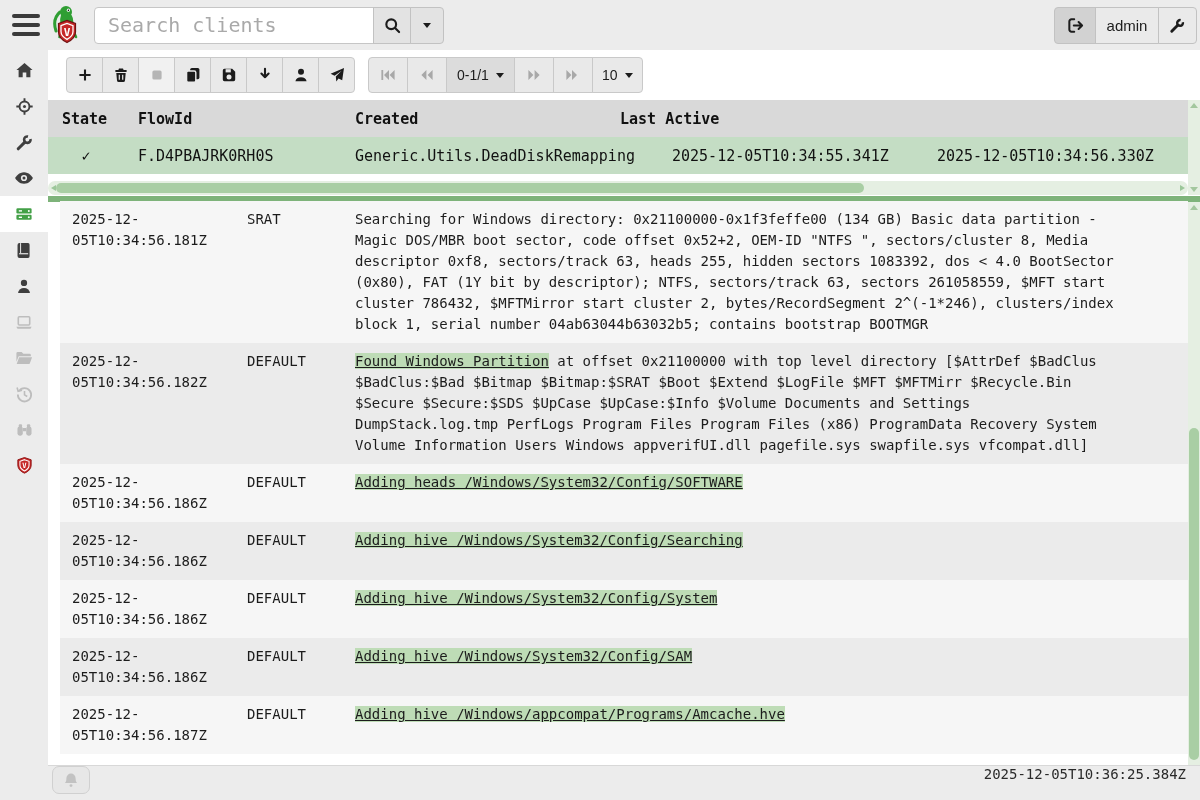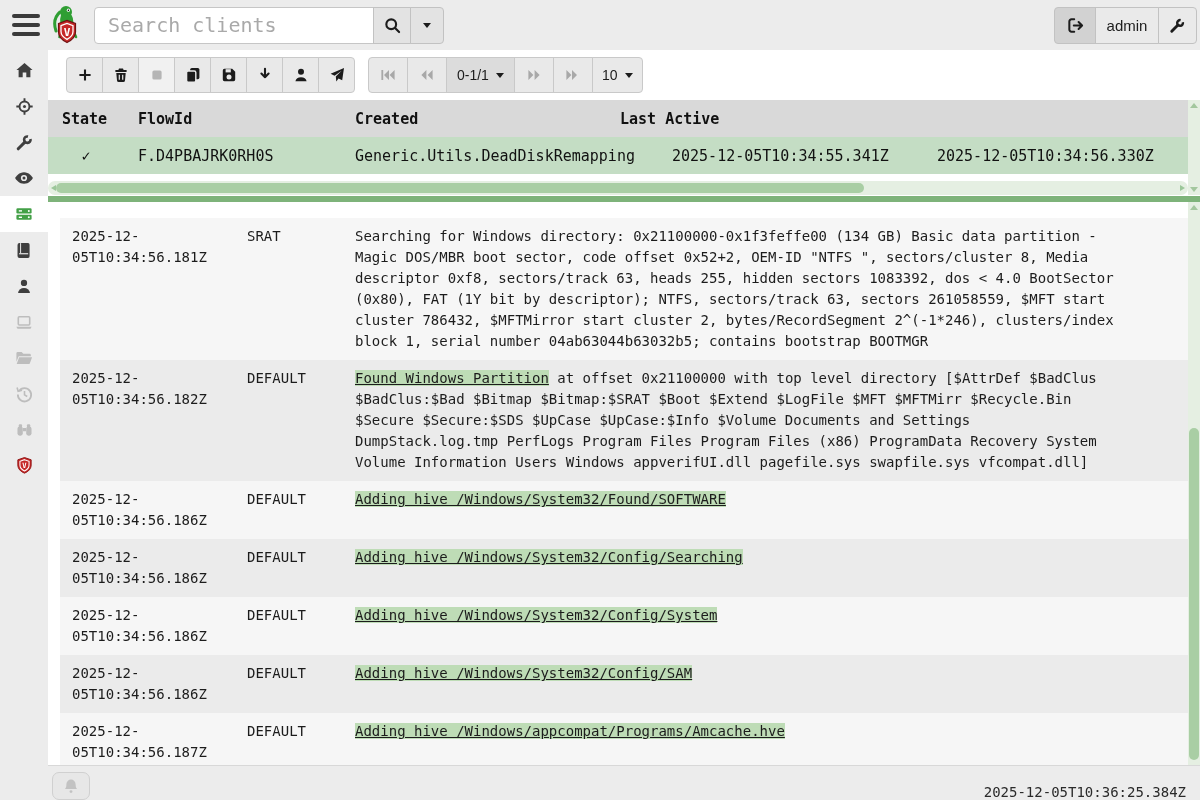--- a/index.html
+++ b/index.html
@@ -62,30 +62,30 @@
   .h-arr.r{right:3px;border-left:5px solid #9cc79a}
   #divider{position:absolute;left:-4px;top:146px;right:0;height:6px;background:var(--divider-green,#7eb37a)}
   .vscroll{position:absolute;right:0;width:12px;background:var(--scroll-track,#e5efe2)}
   #vscroll-top{top:50px;height:95px}
   #vscroll-log{top:152px;height:563px}
   .v-arr{position:absolute;left:2px;width:0;height:0;border-left:4px solid transparent;border-right:4px solid transparent}
   .v-arr.up{top:3px;border-bottom:5px solid #a3c79e}
   .v-arr.dn{bottom:3px;border-top:5px solid #a3c79e}
   .v-thumb{position:absolute;left:1px;top:226px;width:10px;height:332px;border-radius:5px;background:var(--scroll-thumb,#a9cea4);cursor:pointer}
   
-  #log-list{position:absolute;left:12px;top:168px;width:1128px}
+  #log-list{position:absolute;left:12px;top:151px;width:1128px}
   .log-row{display:flex;padding:8px 0 8px 12px;font-size:14px;line-height:21px;color:#1c1c1c}
   .log-row.odd{background:#f6f6f6}
   .log-row.even{background:#ebebeb}
   .lr-ts{width:175px;flex:none;overflow-wrap:break-word;word-wrap:break-word}
   .lr-lv{width:108px;flex:none}
   .lr-msg{width:765px;flex:none;overflow-wrap:break-word}
   .hl{background:var(--log-highlight,#bedcb6);text-decoration:underline}
   
-  #footer{position:absolute;left:48px;right:0;bottom:0;height:35px;background:#ececec;border-top:1px solid #d8d8d8;display:flex;align-items:flex-end;box-sizing:border-box;z-index:6}
+  #footer{position:absolute;left:48px;right:0;bottom:0;height:35px;background:#ececec;border-top:1px solid #d8d8d8;display:flex;align-items:flex-start;box-sizing:border-box;z-index:6}
   .bell-btn{margin-left:4px;width:38px;height:28px;border:1px solid #d0d0d0;border-radius:7px;background:#e7e7e7;display:flex;align-items:center;justify-content:center;color:#c2c2c2;cursor:pointer}
   .f-ts{margin-left:auto;margin-right:14px;font-size:14px;color:#2a2a2a}
 </style>
 </head>
 <body>
 
 <div id="navbar">
   <div class="hamb">
       <span></span>
       <span></span>
@@ -349,21 +349,21 @@
 
   <div class="log-row even">
     <div class="lr-ts">2025-12-05T10:34:56.182Z</div>
     <div class="lr-lv">DEFAULT</div>
     <div class="lr-msg"><span class="hl">Found Windows Partition</span><span> at offset 0x21100000 with top level directory [$AttrDef $BadClus $BadClus:$Bad $Bitmap $Bitmap:$SRAT $Boot $Extend $LogFile $MFT $MFTMirr $Recycle.Bin $Secure $Secure:$SDS $UpCase $UpCase:$Info $Volume Documents and Settings DumpStack.log.tmp PerfLogs Program Files Program Files (x86) ProgramData Recovery System Volume Information Users Windows appverifUI.dll pagefile.sys swapfile.sys vfcompat.dll]</span></div>
   </div>
 
   <div class="log-row odd">
     <div class="lr-ts">2025-12-05T10:34:56.186Z</div>
     <div class="lr-lv">DEFAULT</div>
-    <div class="lr-msg"><span class="hl">Adding hive /Windows/System32/Found/SOFTWARE</span></div>
+    <div class="lr-msg"><span class="hl">Adding heads /Windows/System32/Config/SOFTWARE</span></div>
   </div>
 
   <div class="log-row even">
     <div class="lr-ts">2025-12-05T10:34:56.186Z</div>
     <div class="lr-lv">DEFAULT</div>
     <div class="lr-msg"><span class="hl">Adding hive /Windows/System32/Config/Searching</span></div>
   </div>
 
   <div class="log-row odd">
     <div class="lr-ts">2025-12-05T10:34:56.186Z</div>

